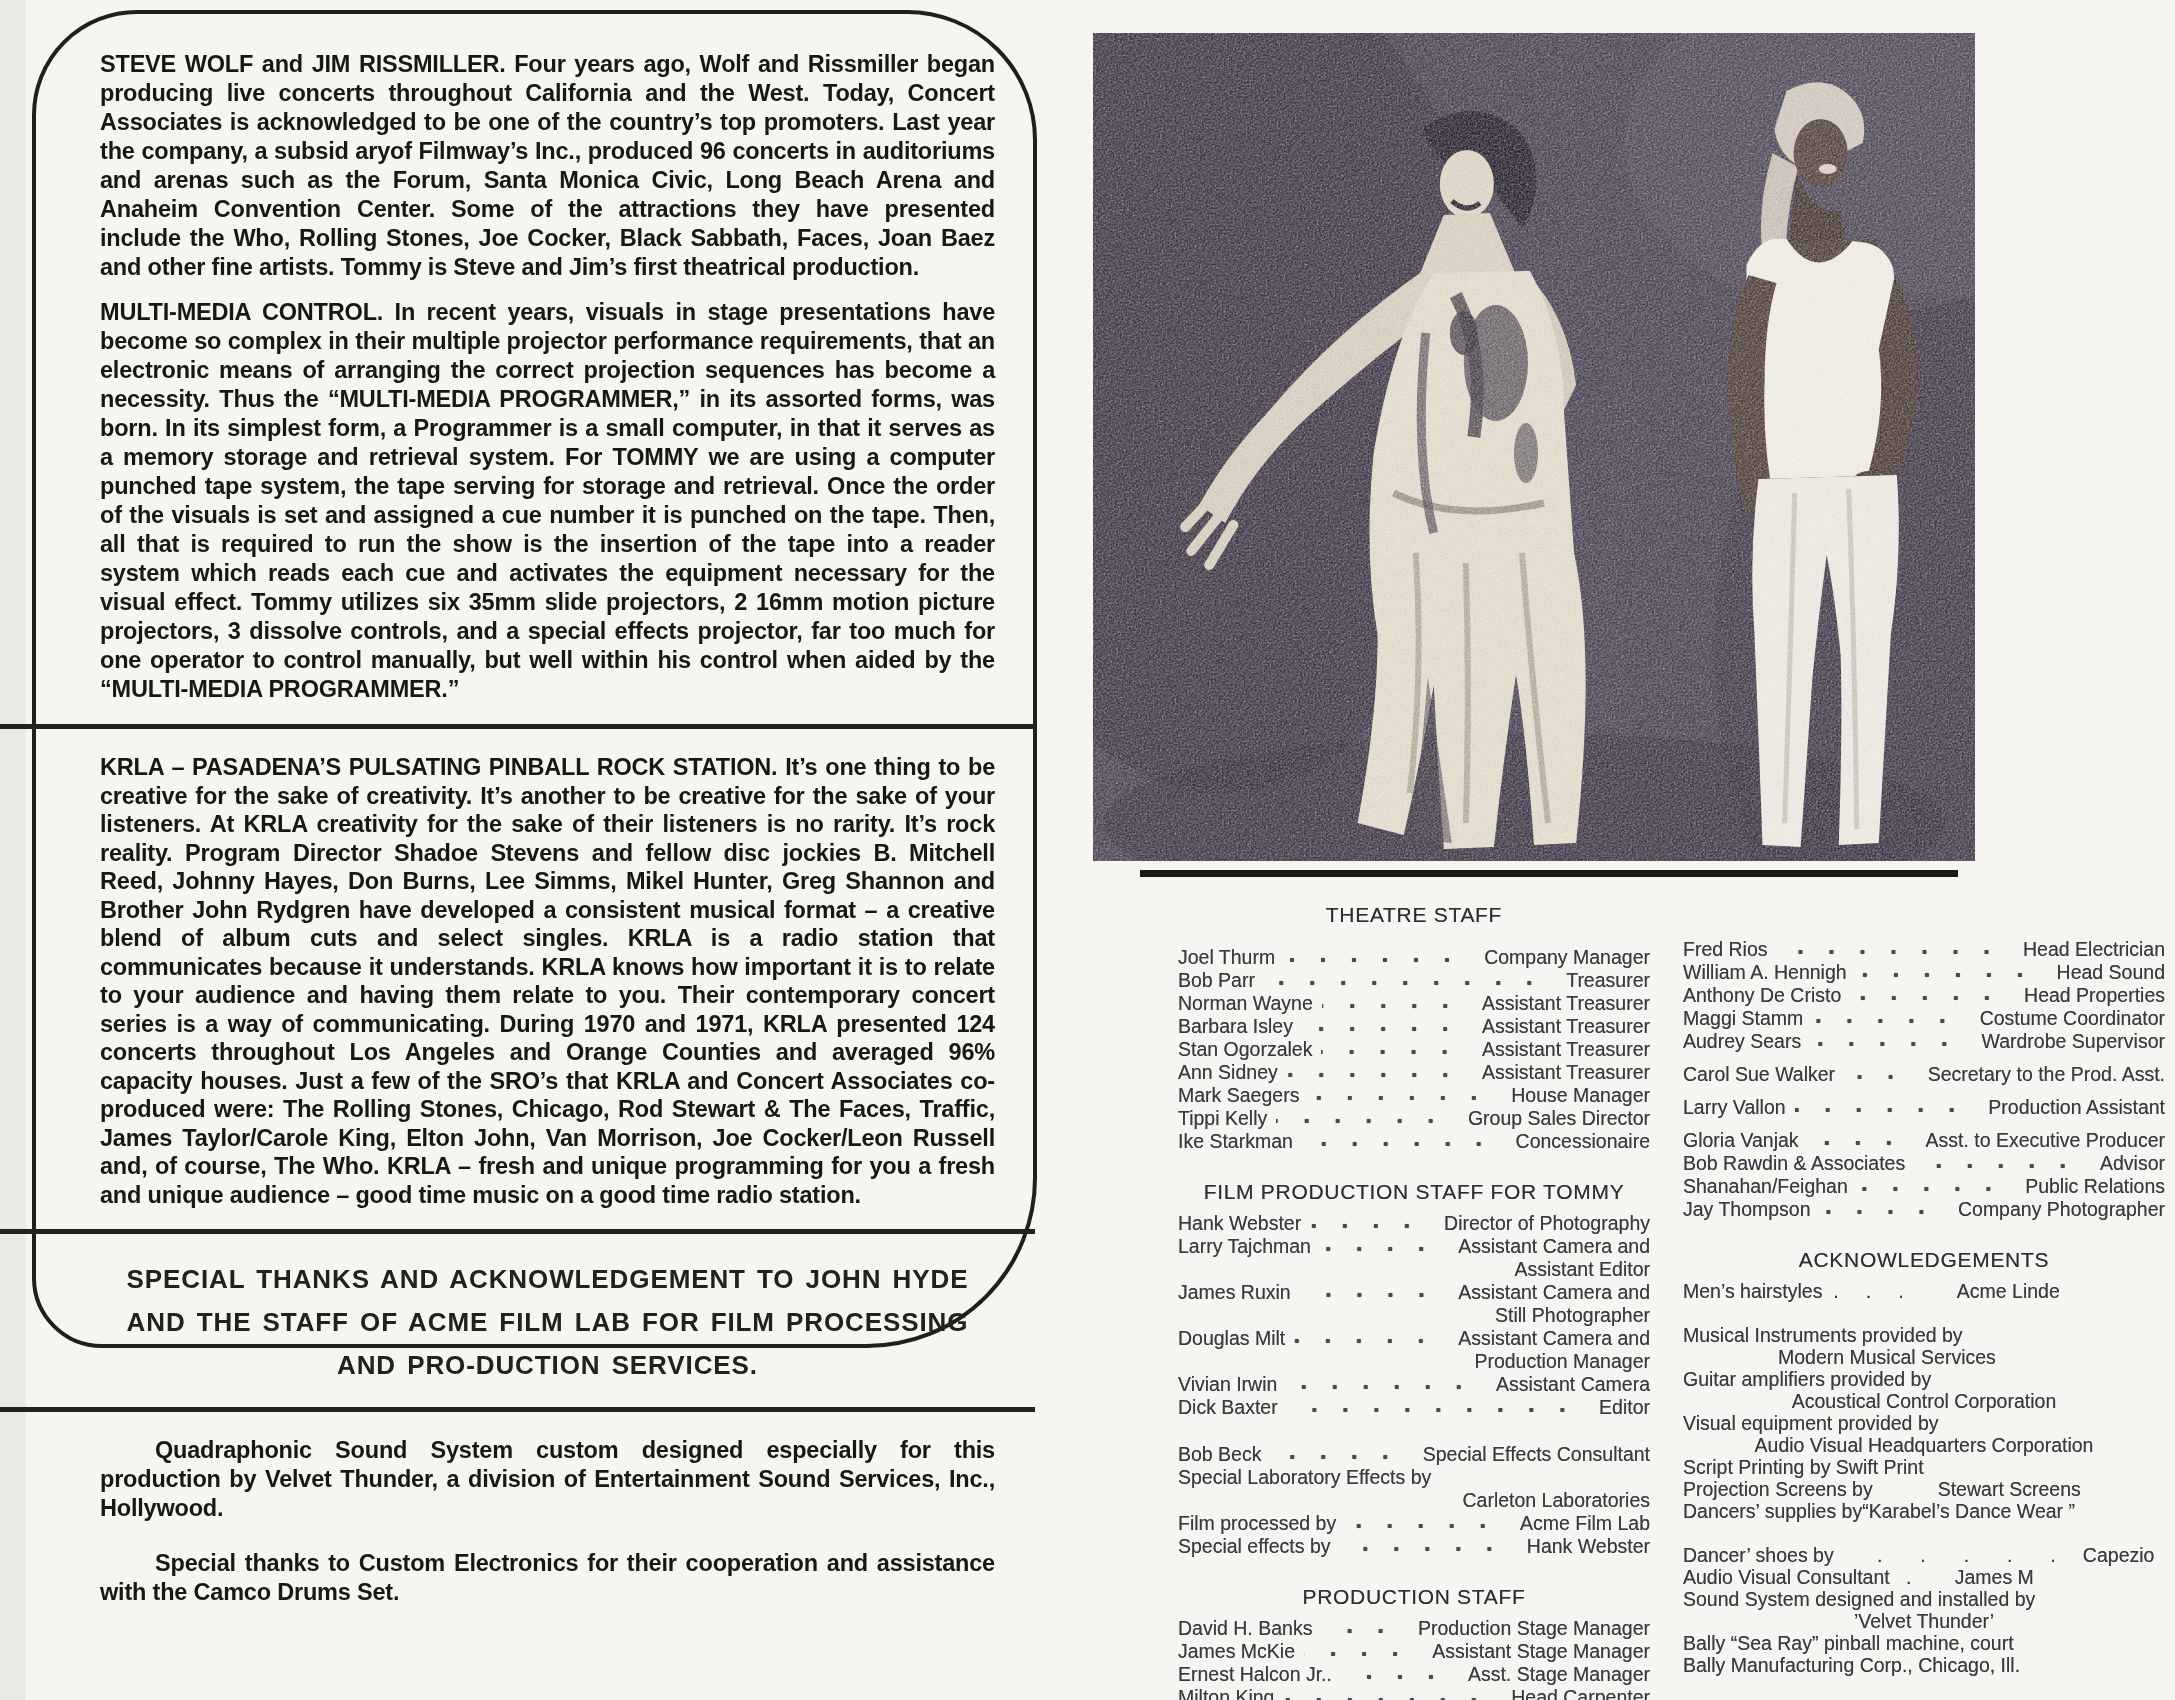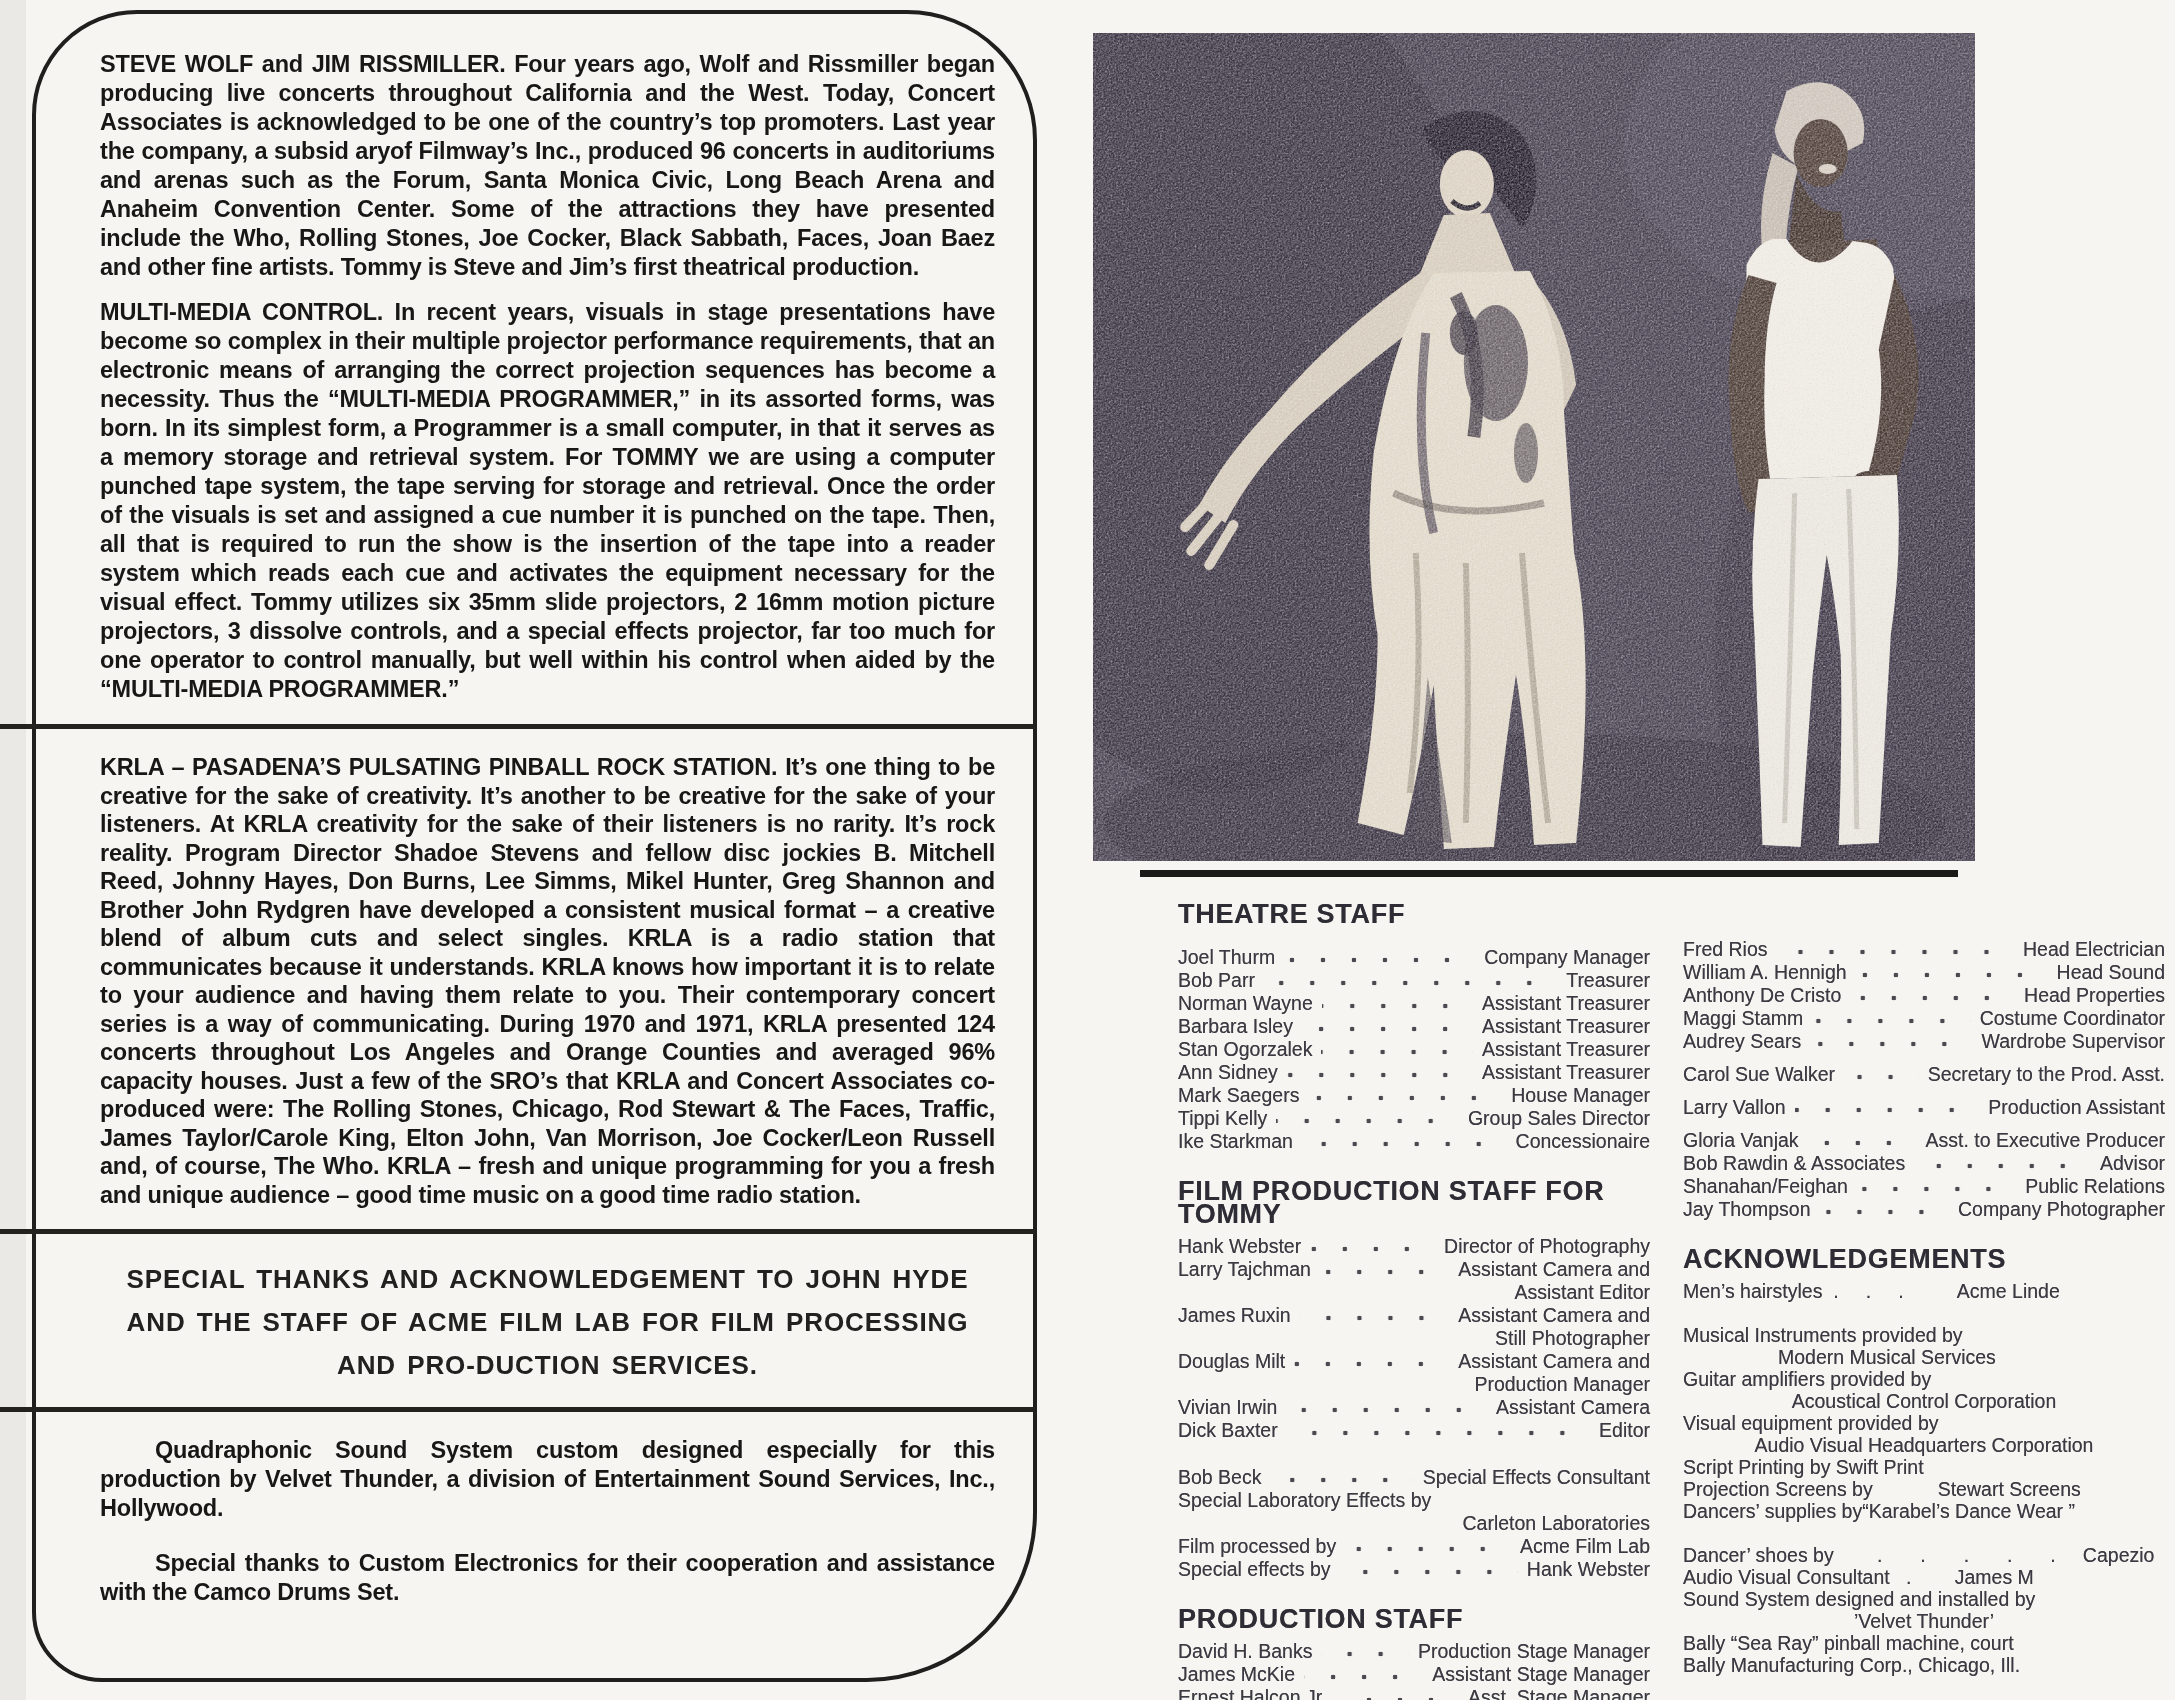--- a/index.html
+++ b/index.html
@@ -7,21 +7,21 @@
   .page{
     position:relative;width:2175px;height:1700px;overflow:hidden;
     background:#f6f5f1;
     font-family:"Liberation Sans", sans-serif;
     color:#1b1a18;
   }
   .edge-strip{position:absolute;left:0;top:0;width:26px;height:1700px;background:#ebe9e5;}
 
   
   .left-box{
-    position:absolute;left:32px;top:10px;width:1005px;height:1672px;
+    position:absolute;left:32px;top:10px;width:1005px;height:1338px;
     border:4px solid #211f1d;
     border-radius:105px 130px 170px 70px;
     padding:36px 38px 20px 64px;
     box-sizing:border-box;
     background:transparent;
   }
   .para{
     margin:0 0 16px 0;
     font-size:23.5px;line-height:29px;font-weight:700;
     letter-spacing:-0.2px;text-align:justify;color:#181715;
@@ -45,22 +45,22 @@
   .photo svg{display:block;width:100%;height:100%;}
   .photo-rule{position:absolute;left:1140px;top:870px;width:818px;height:7px;background:#1b1a19;}
 
   
   .col{position:absolute;box-sizing:border-box;
        font-size:19.5px;line-height:23px;color:#3b3a42;
        text-shadow:0 0 0.5px rgba(59,58,66,0.65);}
   .col1{left:1178px;top:903px;width:472px;}
   .col2{left:1683px;top:938px;width:482px;}
   .col h3{
-    font-size:27px;font-weight:700;letter-spacing:0.7px;color:#2e2d35;
-    margin:0 0 20px 0;
+    font-size:21px;font-weight:400;letter-spacing:0.7px;color:#2e2d35;
+    text-align:center;margin:0 0 20px 0;
   }
   .col h3.mt{margin-top:27px;margin-bottom:9px;}
   .staff-row{display:flex;align-items:flex-start;}
   .staff-row .nm{white-space:nowrap;}
   .staff-row .rl{white-space:pre-line;text-align:right;}
   .staff-row .leader{
     flex:1 1 auto;min-width:12px;height:23px;margin:0 9px;
     background-image:radial-gradient(circle at 3px 14px,#4a4950 2.1px,rgba(0,0,0,0) 2.6px);
     background-size:31px 23px;background-repeat:repeat-x;background-position:right center;
   }

